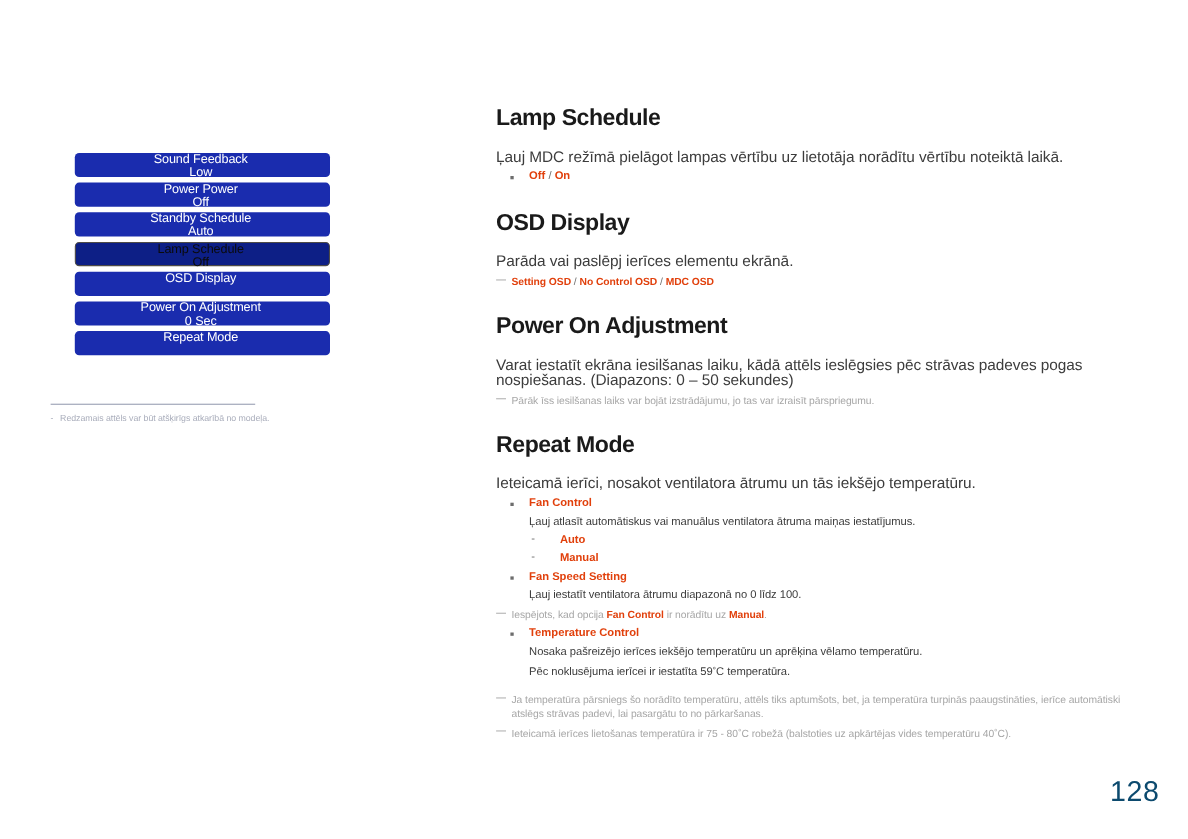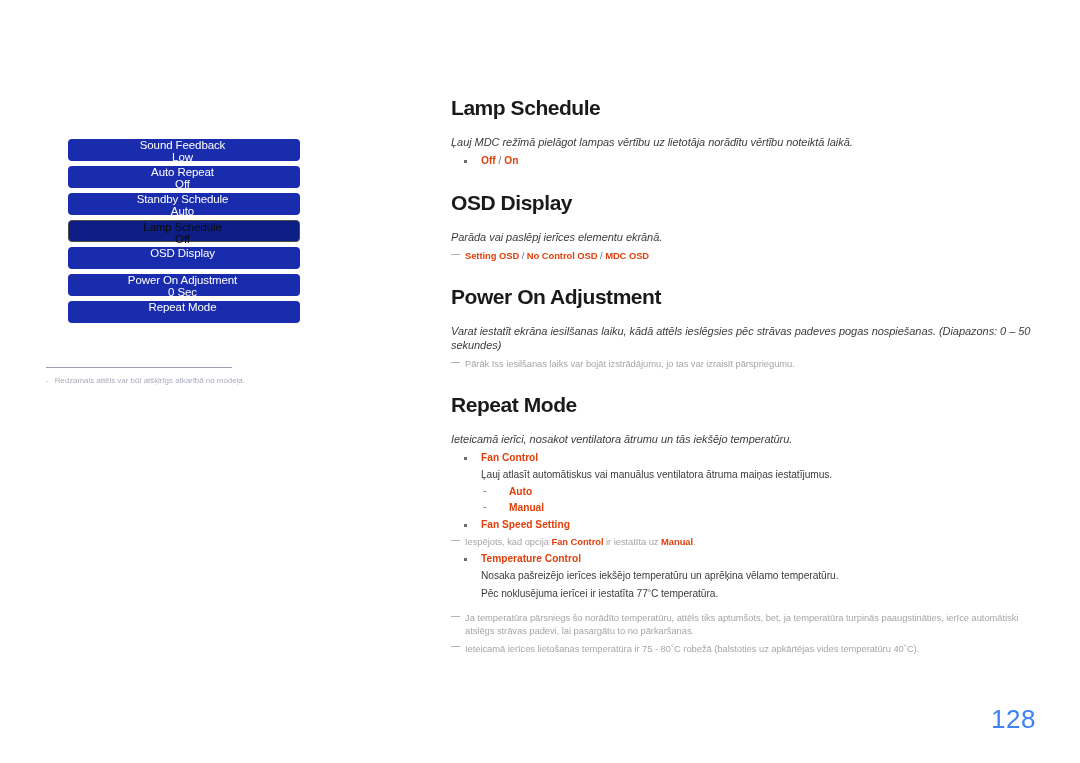--- a/index.html
+++ b/index.html
@@ -79,26 +79,25 @@
   h2.sec-title {
     font-size: 21px;
     font-weight: bold;
     margin: 0 0 15px 0;
     letter-spacing: -0.45px;
     color: #1a1a1a;
   }
   .sec + .sec { margin-top: 23px; }
 
   p.body {
-    font-size: 11px;
+    font-size: 14px;
     line-height: 14px;
     margin: 0 0 5px 0;
     color: #3c3c3c;
     letter-spacing: -0.05px;
-    font-style: italic;
   }
 
   ul.bullets { list-style: none; margin: 0; padding: 0; }
   li.bullet {
     position: relative;
     padding-left: 30px;
     margin-bottom: 3px;
     font-size: 10.2px;
     line-height: 14px;
   }
@@ -157,40 +156,40 @@
     background: #b4b4b4;
   }
   .note .accent { color: #e1400c; }
   .note-block { margin-top: 10px; }
 
   .deg { font-size: 8px; vertical-align: 2px; }
 
   
   .page-number {
     position: absolute;
-    right: 44px;
+    right: 26px;
     bottom: 28px;
     font-size: 26px;
-    color: #3b82f6;
+    color: #0c4a6e;
     letter-spacing: 0.5px;
     font-weight: normal;
   }
 </style>
 </head>
 <body>
 
 <div class="osd-panel">
 
   <div class="osd-row">
     <span class="osd-label">Sound Feedback</span>
     <span class="osd-value">Low</span>
   </div>
 
   <div class="osd-row">
-    <span class="osd-label">Auto Repeat</span>
+    <span class="osd-label">Power Power</span>
     <span class="osd-value">Off</span>
   </div>
 
   <div class="osd-row">
     <span class="osd-label">Standby Schedule</span>
     <span class="osd-value">Auto</span>
   </div>
 
   <div class="osd-row selected">
     <span class="osd-label">Lamp Schedule</span>
@@ -263,33 +262,34 @@
       <li class="subbullet">
         <span class="accent">Manual</span>
       </li>
     </ul>
 
     <ul class="bullets">
       <li class="bullet">
         <span class="accent">Fan Speed Setting</span>
       </li>
     </ul>
+    <p class="sub-desc">Ļauj iestatīt ventilatora ātrumu diapazonā no 0 līdz 100.</p>
 
     <div class="note">
-      <span>Iespējots, kad opcija </span><span class="accent">Fan Control</span><span> ir iestatīta uz </span><span class="accent">Manual</span><span>.</span>
+      <span>Iespējots, kad opcija </span><span class="accent">Fan Control</span><span> ir norādītu uz </span><span class="accent">Manual</span><span>.</span>
     </div>
 
     <ul class="bullets">
       <li class="bullet">
         <span class="accent">Temperature Control</span>
       </li>
     </ul>
     <p class="sub-desc">Nosaka pašreizējo ierīces iekšējo temperatūru un aprēķina vēlamo temperatūru.</p>
     <p class="sub-desc">
-      <span>Pēc noklusējuma ierīcei ir iestatīta 77</span><span class="deg">°</span><span>C temperatūra.</span>
+      <span>Pēc noklusējuma ierīcei ir iestatīta 59</span><span class="deg">°</span><span>C temperatūra.</span>
     </p>
 
     <div class="note note-block">Ja temperatūra pārsniegs šo norādīto temperatūru, attēls tiks aptumšots, bet, ja temperatūra turpinās paaugstināties, ierīce automātiski atslēgs strāvas padevi, lai pasargātu to no pārkaršanas.</div>
     <div class="note">
       <span>Ieteicamā ierīces lietošanas temperatūra ir 75 - 80</span><span class="deg">°</span><span>C robežā (balstoties uz apkārtējas vides temperatūru 40</span><span class="deg">°</span><span>C).</span>
     </div>
   </div>
 
 </div>
 

